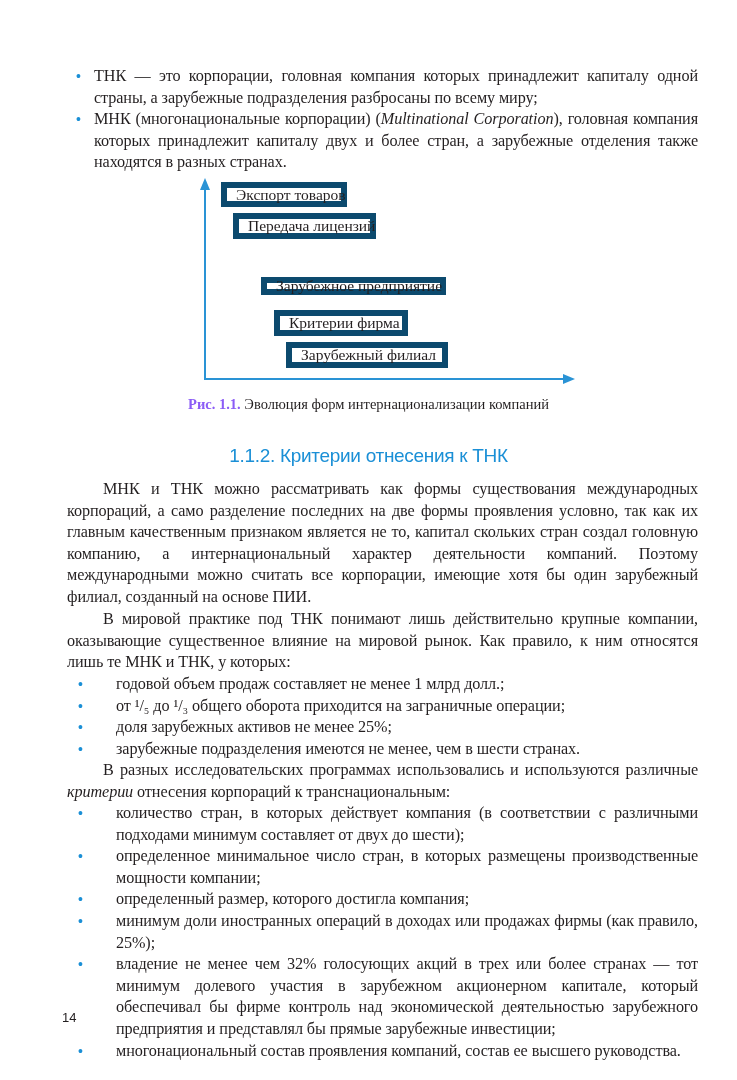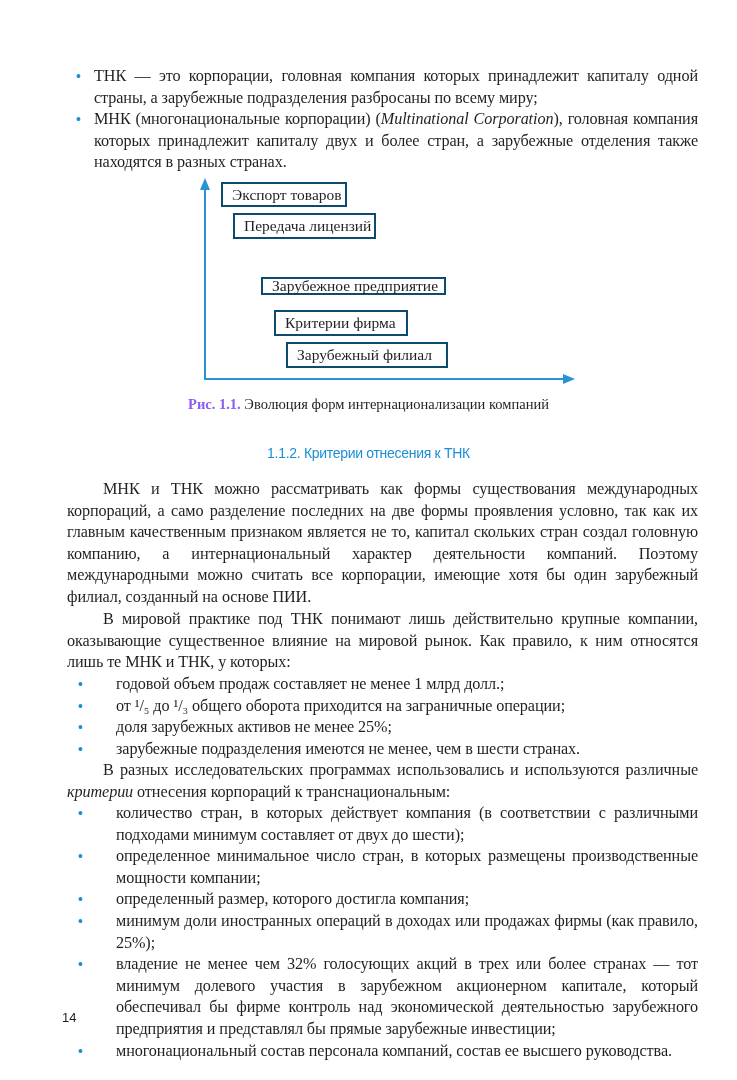--- a/index.html
+++ b/index.html
@@ -11,27 +11,27 @@
   .indent { text-indent: 36px; }
   .bullet-list { position: absolute; left: 67px; width: 631px; margin: 0; padding: 0; list-style: none; }
   .bullet-list li { position: relative; padding-left: 27px; text-align: justify; }
   .bullet-list.inner li { padding-left: 27px; }
   .bullet { position: absolute; left: 9px; top: 0; color: #1a8fd6; font-family: "Liberation Sans", sans-serif; font-size: 14px; }
   .inner { left: 94px; width: 604px; }
   .inner li { padding-left: 22px !important; }
   .inner .bullet { left: -16px; }
   em { font-style: italic; }
   .diagram { position: absolute; left: 0; top: 0; width: 737px; height: 400px; }
-  .dbox { position: absolute; border: 2px solid #0c4a6e; background: #fff; box-sizing: border-box;
+  .dbox { position: absolute; border: 6px solid #0c4a6e; background: #fff; box-sizing: border-box;
           font-family: "Liberation Serif", serif; font-size: 15.5px; line-height: 20px;
           padding: 0 0 0 9px; white-space: nowrap; display: flex; align-items: center; }
   .caption { position: absolute; left: 0; width: 737px; top: 396px; text-align: center; font-size: 14.5px; }
   .caption .lbl { color: #8b5cf6; font-weight: bold; }
   .section-title { position: absolute; left: 0; width: 737px; top: 445px; text-align: center;
-                   font-family: "Liberation Sans", sans-serif; font-size: 14px; color: #1a8fd6; letter-spacing: -0.3px; }
+                   font-family: "Liberation Sans", sans-serif; font-size: 19px; color: #1a8fd6; letter-spacing: -0.3px; }
   .pagenum { position: absolute; left: 62px; top: 1010px; font-family: "Liberation Sans", sans-serif; font-size: 13px; }
 </style>
 </head>
 <body>
 
 <div class="page">
 
   <ul class="bullet-list text" style="top:66px;">
     <li>
       <span class="bullet">•</span>
@@ -87,17 +87,17 @@
   <div class="para text indent" style="top:760px;">
     <span>В разных исследовательских программах использовались и используются различные </span><em>критерии</em><span> отнесения корпораций к транснациональным:</span>
   </div>
 
   <ul class="bullet-list inner text" style="top:803px;">
     <li><span class="bullet">•</span><span>количество стран, в которых действует компания (в соответствии с различными подходами минимум составляет от двух до шести);</span></li>
     <li><span class="bullet">•</span><span>определенное минимальное число стран, в которых размещены производственные мощности компании;</span></li>
     <li><span class="bullet">•</span><span>определенный размер, которого достигла компания;</span></li>
     <li><span class="bullet">•</span><span>минимум доли иностранных операций в доходах или продажах фирмы (как правило, 25%);</span></li>
     <li><span class="bullet">•</span><span>владение не менее чем 32% голосующих акций в трех или более странах — тот минимум долевого участия в зарубежном акционерном капитале, который обеспечивал бы фирме контроль над экономической деятельностью зарубежного предприятия и представлял бы прямые зарубежные инвестиции;</span></li>
-    <li><span class="bullet">•</span><span>многонациональный состав персонала компаний, состав ее высшего руководства.</span></li>
+    <li><span class="bullet">•</span><span>многонациональный состав проявления компаний, состав ее высшего руководства.</span></li>
   </ul>
 
   <div class="pagenum">14</div>
 </div>
 
 </body></html>

